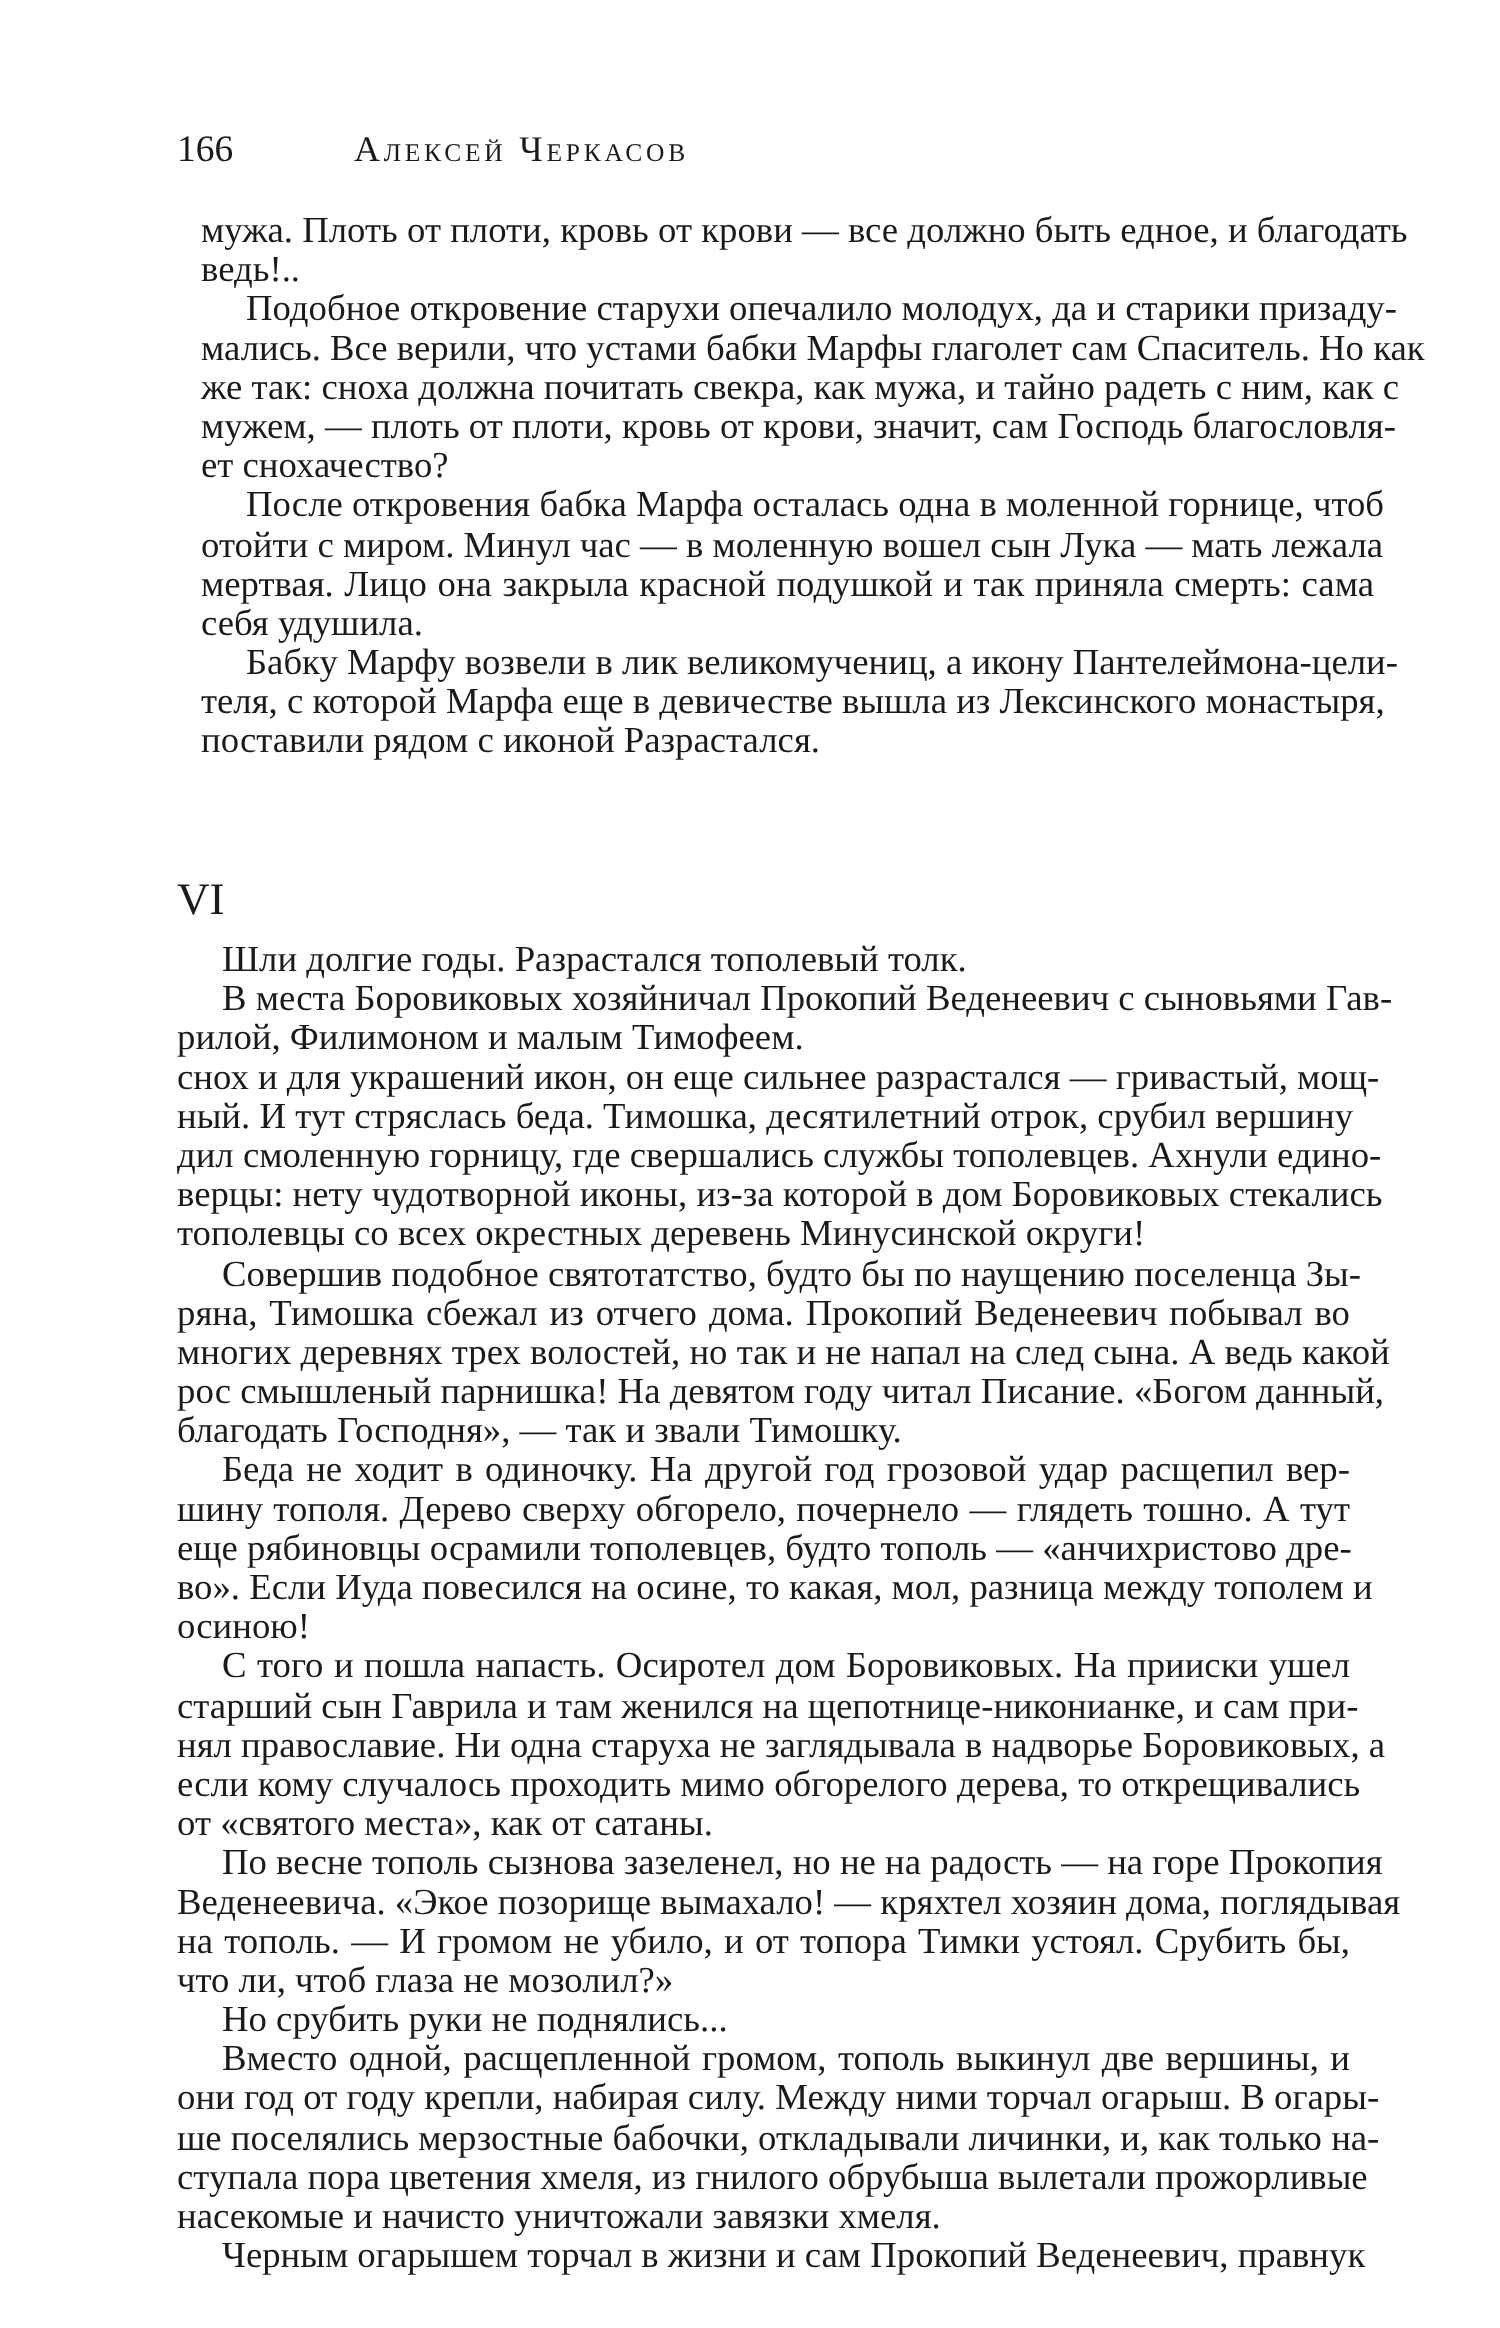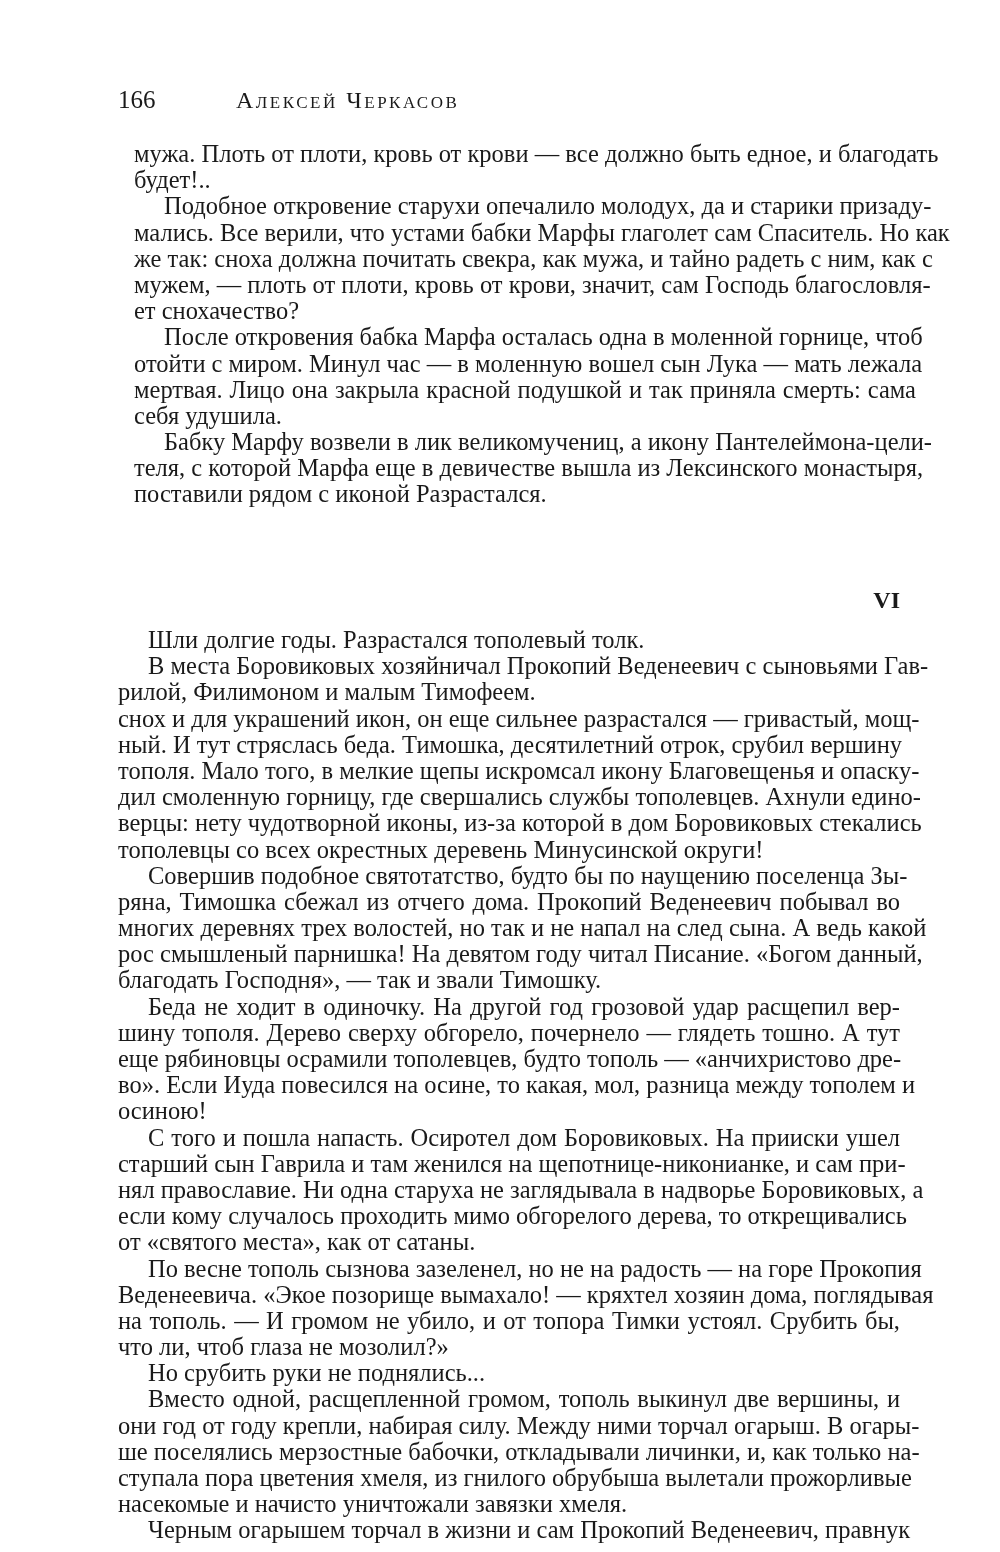--- a/index.html
+++ b/index.html
@@ -17,37 +17,37 @@
   .author { font-variant: small-caps; letter-spacing: 2.5px; font-size: 24px; margin-left: 28px; }
   .text { position: absolute; top: 125px; left: 16px; width: 782px; margin-top: 16px; }
   .line {
     font-size: 24.5px; line-height: 26.2px; height: 26.2px;
     text-align: justify; text-align-last: justify; white-space: nowrap;
     overflow: visible;
   }
   .line.indent { padding-left: 30px; }
   .line.last { text-align-last: left; }
   .section-title {
-    text-align: right; font-size: 24px; line-height: 30px;
-    height: 30px; margin: 40px 0 12px 0; font-weight: bold;
+    text-align: left; font-size: 30px; line-height: 30px;
+    height: 30px; margin: 40px 0 12px 0;
   }
   .block2 { position: absolute; top: 545px; left: 0; width: 782px; }
 </style>
 </head>
 <body>
 
 <div class="page">
   <div class="running-head">
     <span class="page-number">166</span><span class="author">Алексей Черкасов</span>
   </div>
 
   <div class="text" id="part1">
       <div>
         <div class="line">мужа. Плоть от плоти, кровь от крови — все должно быть едное, и благодать</div>
-        <div class="line last">будет!..</div>
+        <div class="line last">ведь!..</div>
       </div>
       <div>
         <div class="line indent">Подобное откровение старухи опечалило молодух, да и старики призаду-</div>
         <div class="line">мались. Все верили, что устами бабки Марфы глаголет сам Спаситель. Но как</div>
         <div class="line">же так: сноха должна почитать свекра, как мужа, и тайно радеть с ним, как с</div>
         <div class="line">мужем, — плоть от плоти, кровь от крови, значит, сам Господь благословля-</div>
         <div class="line last">ет снохачество?</div>
       </div>
       <div>
         <div class="line indent">После откровения бабка Марфа осталась одна в моленной горнице, чтоб</div>
@@ -68,21 +68,20 @@
         <div>
           <div class="line indent last">Шли долгие годы. Разрастался тополевый толк.</div>
         </div>
         <div>
           <div class="line indent">В места Боровиковых хозяйничал Прокопий Веденеевич с сыновьями Гав-</div>
           <div class="line last">рилой, Филимоном и малым Тимофеем.</div>
         </div>
         <div>
           <div class="line">снох и для украшений икон, он еще сильнее разрастался — гривастый, мощ-</div>
           <div class="line">ный. И тут стряслась беда. Тимошка, десятилетний отрок, срубил вершину</div>
-          <div class="line">тополя. Мало того, в мелкие щепы искромсал икону Благовещенья и опаску-</div>
           <div class="line">дил смоленную горницу, где свершались службы тополевцев. Ахнули едино-</div>
           <div class="line">верцы: нету чудотворной иконы, из-за которой в дом Боровиковых стекались</div>
           <div class="line last">тополевцы со всех окрестных деревень Минусинской округи!</div>
         </div>
         <div>
           <div class="line indent">Совершив подобное святотатство, будто бы по наущению поселенца Зы-</div>
           <div class="line">ряна, Тимошка сбежал из отчего дома. Прокопий Веденеевич побывал во</div>
           <div class="line">многих деревнях трех волостей, но так и не напал на след сына. А ведь какой</div>
           <div class="line">рос смышленый парнишка! На девятом году читал Писание. «Богом данный,</div>
           <div class="line last">благодать Господня», — так и звали Тимошку.</div>

